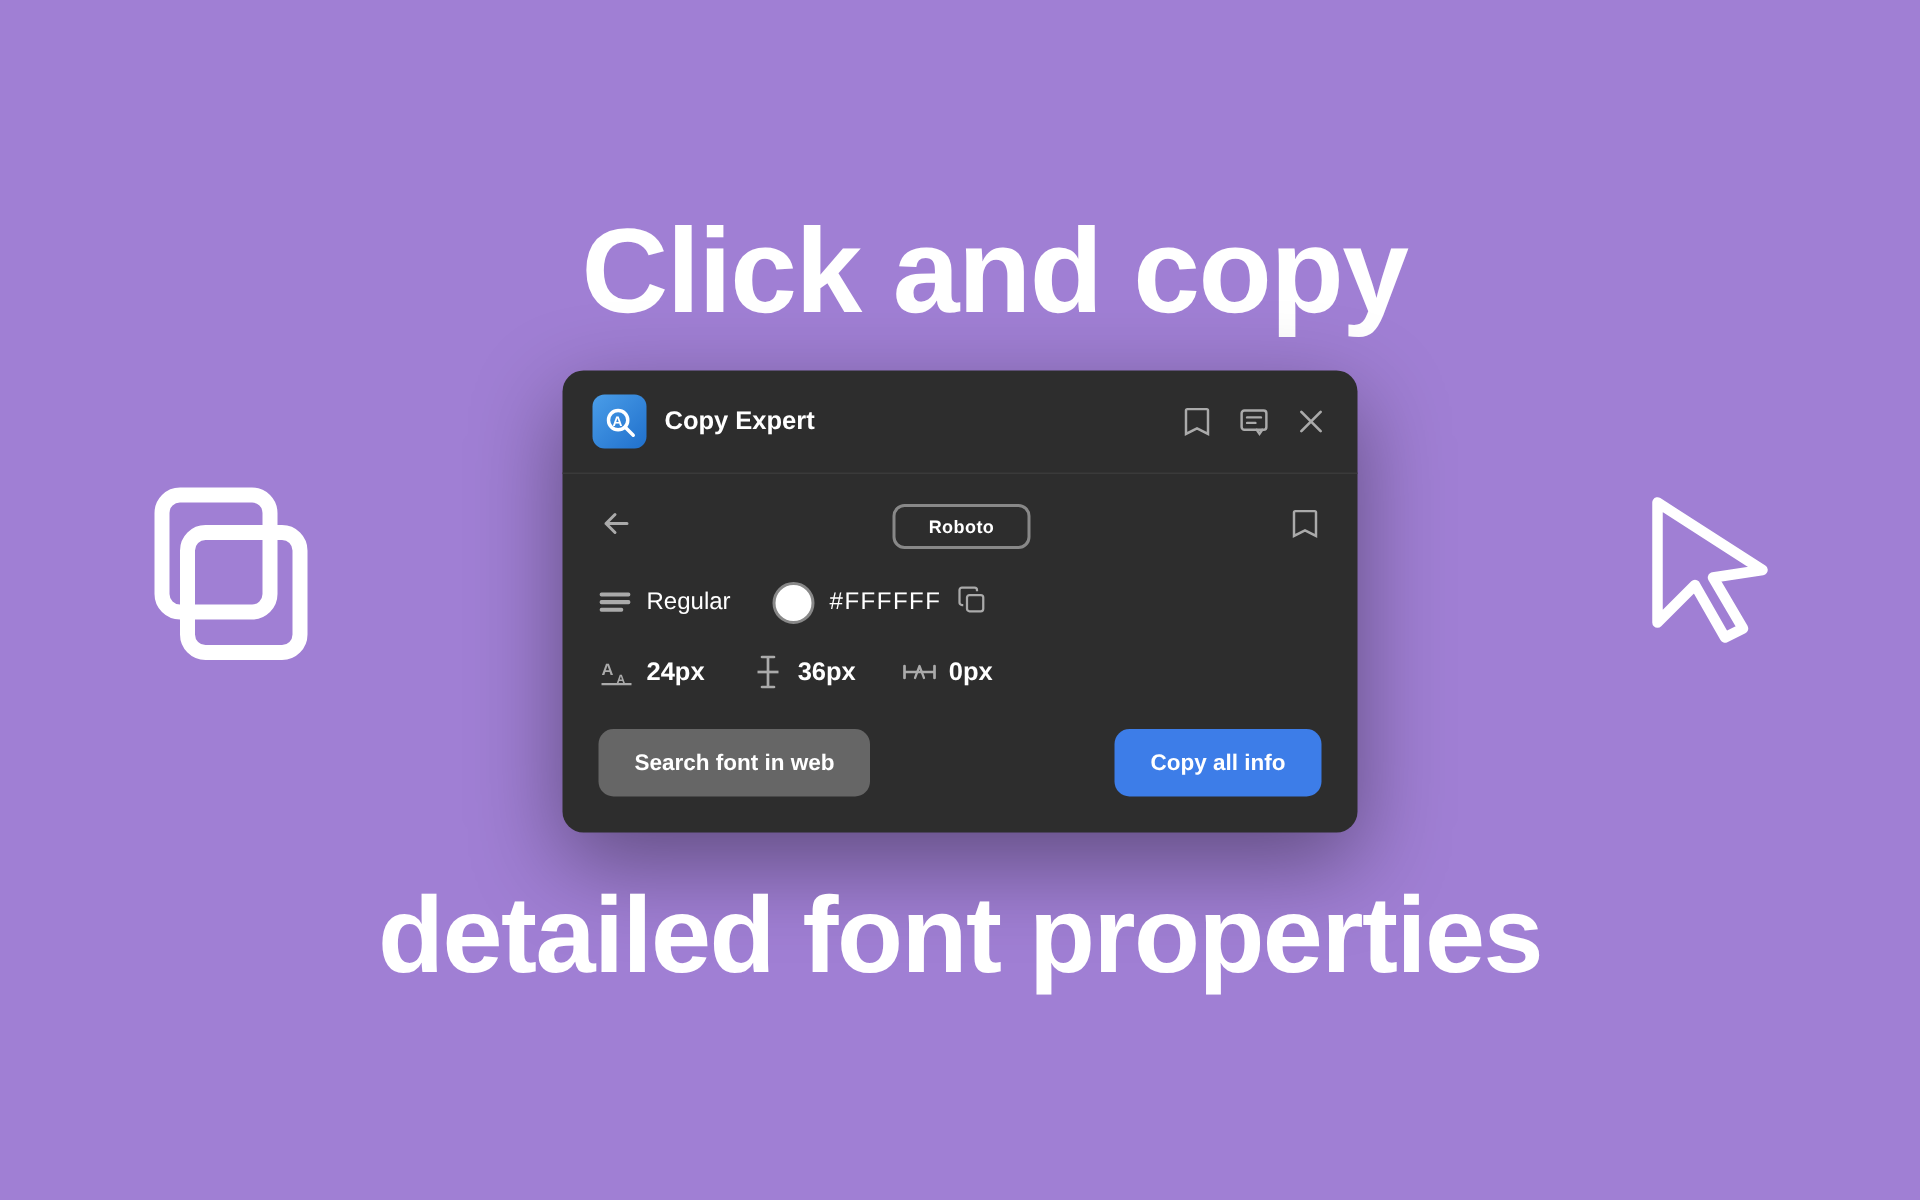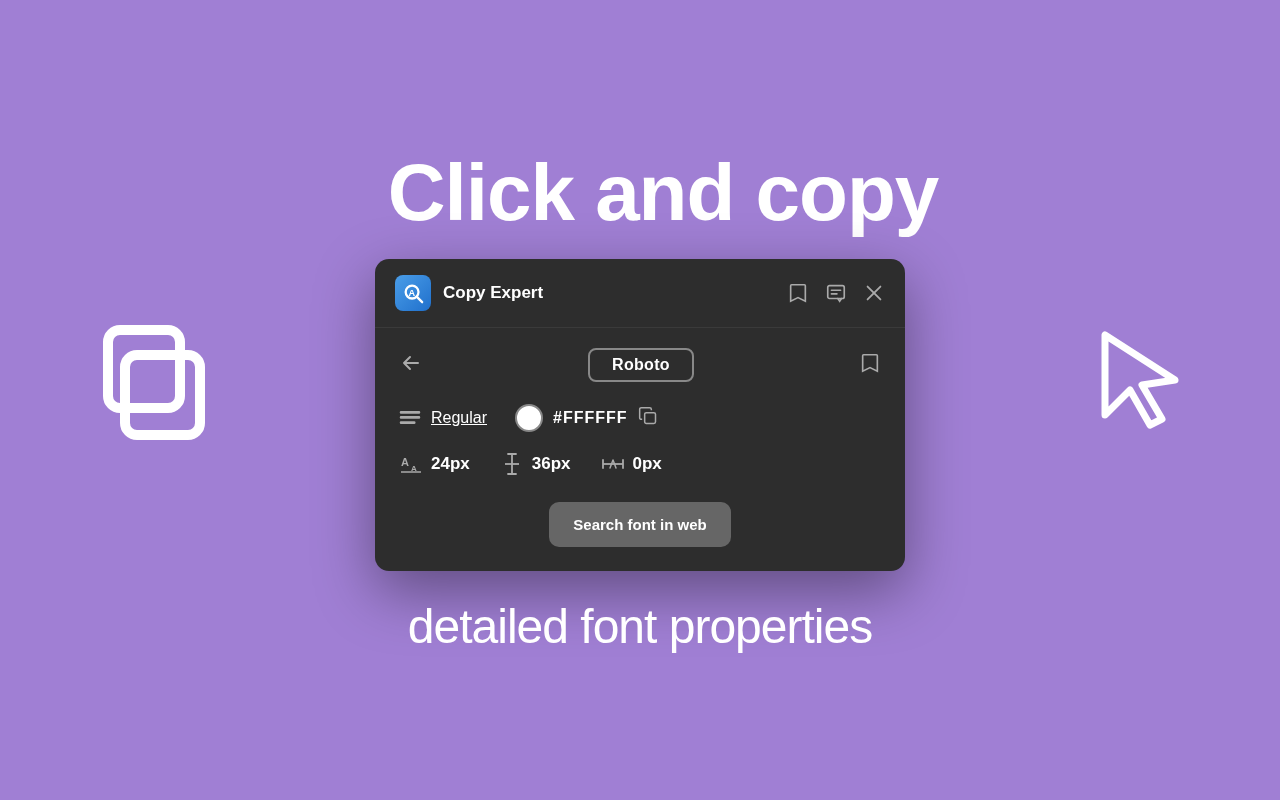--- a/index.html
+++ b/index.html
@@ -21,22 +21,22 @@
       font-size: 80px;
       font-weight: 900;
       color: #ffffff;
       text-align: center;
       letter-spacing: -1px;
       margin-bottom: 10px;
       margin-left: 46px;
     }
 
     .subheadline {
-      font-size: 48px;
-      font-weight: 400;
+      font-size: 72px;
+      font-weight: 700;
       color: #ffffff;
       text-align: center;
       letter-spacing: -1px;
       margin-top: 18px;
     }
 
     
     .copy-icon-left {
       position: absolute;
       left: 90px;
@@ -134,21 +134,21 @@
       height: 24px;
       stroke: #aaaaaa;
       fill: none;
     }
 
     .font-name-badge {
       background-color: transparent;
       border: 2px solid #888888;
       border-radius: 8px;
       padding: 6px 22px;
-      font-size: 16px;
+      font-size: 12px;
       font-weight: 700;
       color: #ffffff;
       letter-spacing: 0.3px;
     }
 
     .bookmark-btn svg {
       width: 22px;
       height: 22px;
       stroke: #aaaaaa;
       fill: none;
@@ -172,41 +172,40 @@
     .style-section svg {
       width: 22px;
       height: 16px;
       fill: #aaaaaa;
     }
 
     .style-label {
       font-size: 16px;
       font-weight: 500;
       color: #ffffff;
-      text-decoration: underline;
     }
 
     .color-section {
       display: flex;
       align-items: center;
       gap: 10px;
     }
 
     .color-circle {
       width: 28px;
       height: 28px;
       border-radius: 50%;
       background: #ffffff;
       border: 2px solid #888888;
       flex-shrink: 0;
     }
 
     .color-hex {
       font-size: 16px;
-      font-weight: 700;
+      font-weight: 400;
       color: #ffffff;
       letter-spacing: 1px;
     }
 
     .copy-small-btn {
       cursor: pointer;
     }
 
     .copy-small-btn svg {
       width: 20px;
@@ -238,21 +237,21 @@
 
     .metric-value {
       font-size: 17px;
       font-weight: 700;
       color: #ffffff;
     }
 
     
     .row-buttons {
       display: flex;
-      justify-content: center;
+      justify-content: space-between;
       gap: 4px;
     }
 
     .btn-search-web {
       background-color: #666666;
       color: #ffffff;
       border: none;
       border-radius: 10px;
       padding: 14px 24px;
       font-size: 15px;
@@ -385,18 +384,19 @@
           <line x1="2" y1="8" x2="2" y2="16" stroke="#aaaaaa" stroke-width="1.8" stroke-linecap="round"></line>
           <line x1="22" y1="8" x2="22" y2="16" stroke="#aaaaaa" stroke-width="1.8" stroke-linecap="round"></line>
           <path d="M9 16l3-8 3 8" stroke="#aaaaaa" stroke-width="1.5" stroke-linecap="round" stroke-linejoin="round" fill="none"></path>
         </svg>
         <span class="metric-value">0px</span>
       </div>
     </div>
 
     <div class="row-buttons">
       <button class="btn-search-web">Search font in web</button>
+      <button class="btn-copy-all">Copy all info</button>
     </div>
 
   </div>
 </div>
 
 <div class="subheadline">detailed font properties</div>
 
 </body></html>

